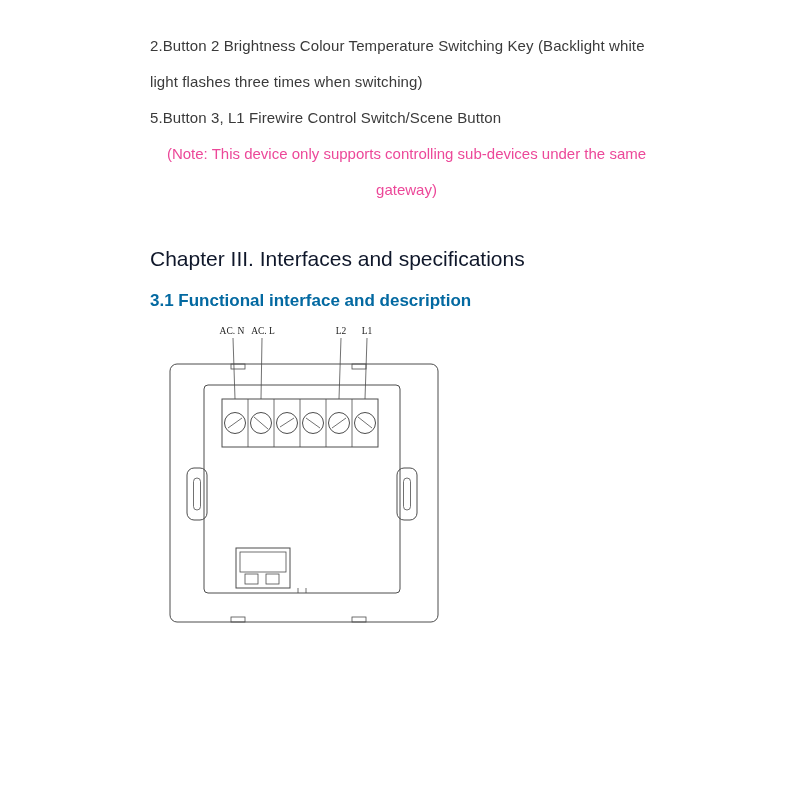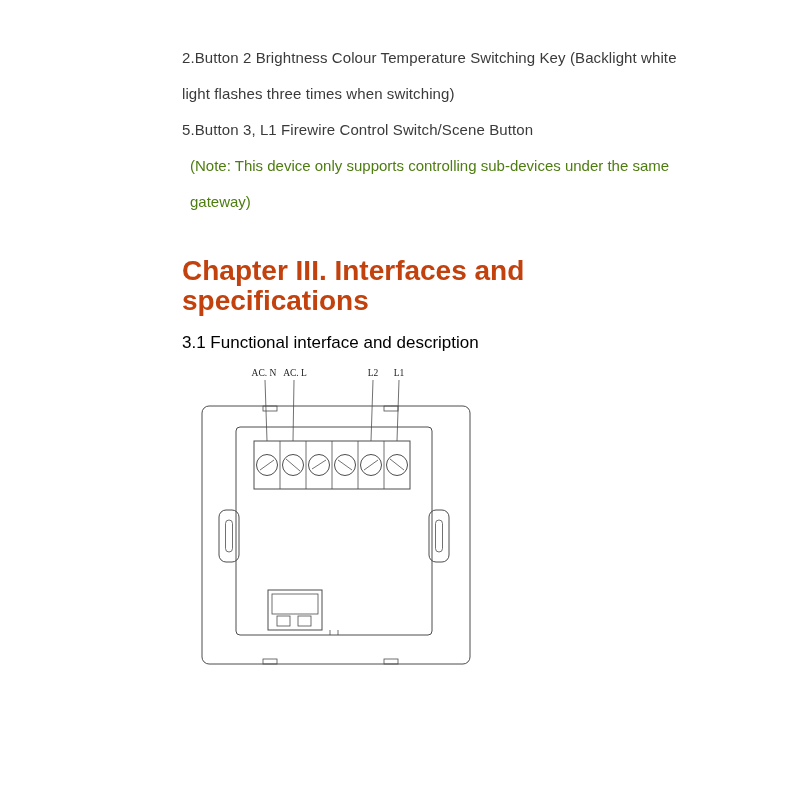--- a/index.html
+++ b/index.html
@@ -12,51 +12,51 @@
     width: 800px;
     height: 800px;
     background: #ffffff;
     font-family: "Liberation Sans", sans-serif;
     overflow: hidden;
     box-sizing: border-box;
   }
   .content {
     position: absolute;
     left: 150px;
-    top: 40px;
+    top: 28px;
     width: 505px;
-    margin-left: 32px;
   }
   .body-para {
     margin: 0;
     font-size: 15px;
     line-height: 36px;
     color: #3a3a3a;
     letter-spacing: 0.1px;
   }
   .note-para {
     margin: 0;
     padding-left: 8px;
     font-size: 15px;
     line-height: 36px;
-    color: #4d7c0f;
+    color: #ec4899;
+    text-align: center;
   }
   .chapter-heading {
     margin: 36px 0 0 0;
-    font-size: 28px;
+    font-size: 21px;
     line-height: 30px;
-    font-weight: bold;
-    color: #c2410c;
+    font-weight: normal;
+    color: #0f172a;
   }
   .section-heading {
     margin: 14px 0 0 0;
     font-size: 17px;
     line-height: 26px;
-    font-weight: normal;
-    color: #000000;
+    font-weight: bold;
+    color: #0369a1;
   }
   .diagram-wrap {
     margin-top: 4px;
   }
   svg .outline {
     fill: none;
     stroke: #4d4d4d;
     stroke-width: 1;
   }
   svg .thin {

